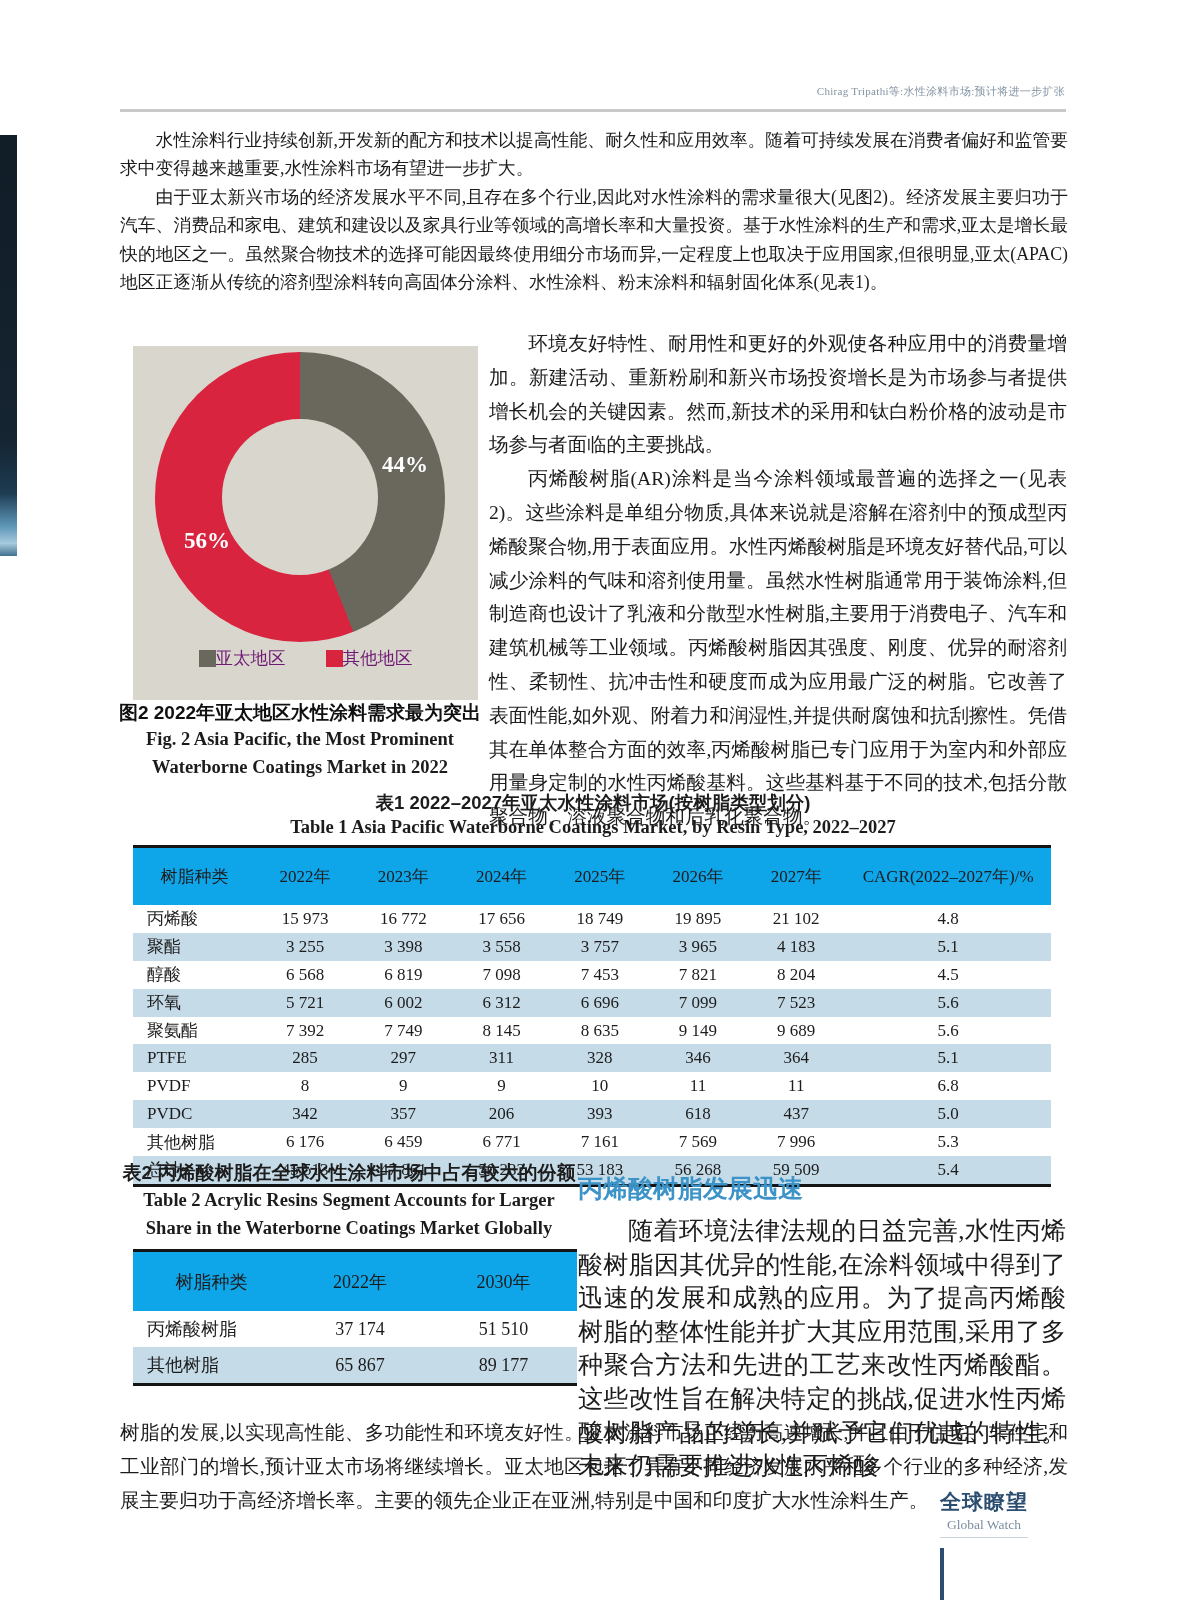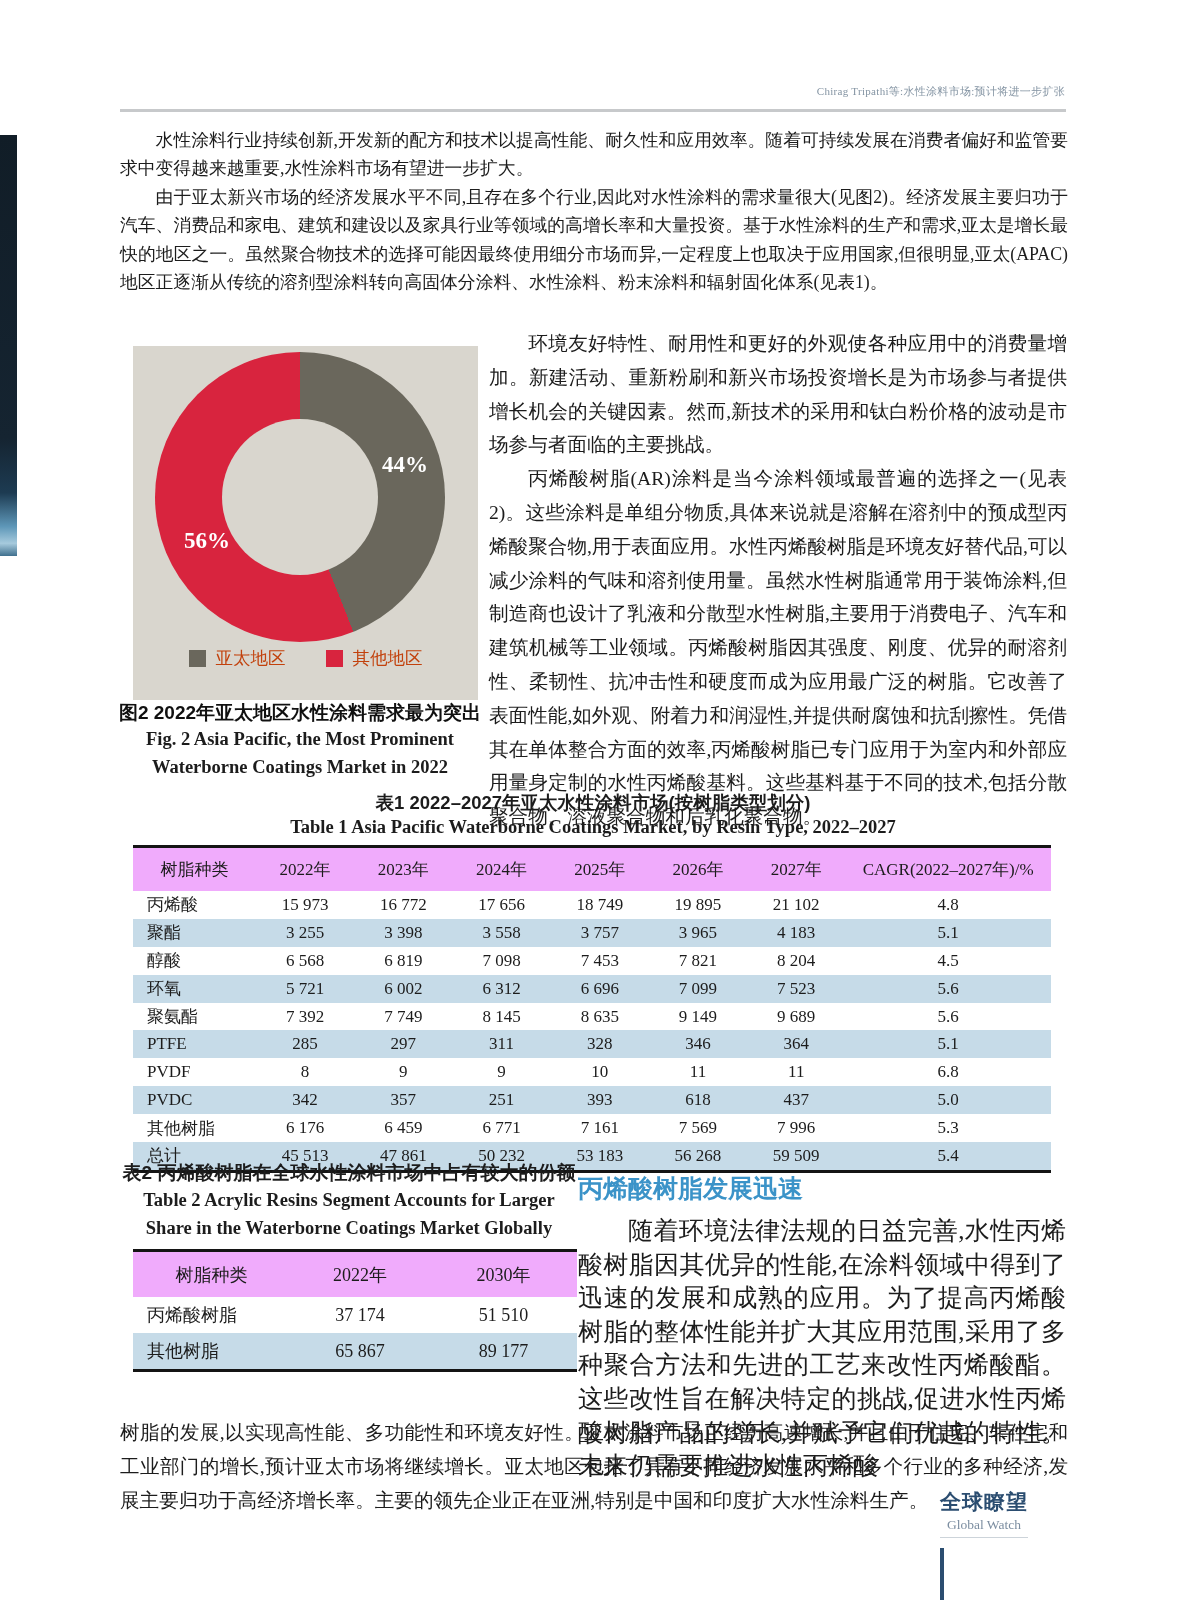--- a/index.html
+++ b/index.html
@@ -21,39 +21,39 @@
     text-align:justify;text-indent:2em;margin:0;}
   #p1{top:126px;} #p2{top:183px;}
 
   
   .fig-panel{position:absolute;left:133px;top:346px;width:345px;height:354px;background:#d9d6ce;}
   .donut{position:absolute;left:22px;top:6px;width:290px;height:290px;border-radius:50%;}
   .donut-hole{position:absolute;left:67px;top:67px;width:156px;height:156px;border-radius:50%;background:#d9d6ce;}
   .pct-label{position:absolute;width:72px;text-align:center;color:#ffffff;font-weight:bold;font-size:23px;}
   #pct-apac{left:214px;top:100px;} #pct-other{left:16px;top:176px;}
   .legend{position:absolute;left:0;right:0;top:300px;display:flex;justify-content:center;gap:40px;}
-  .legend-item{display:flex;align-items:center;gap:10px;font-size:17.5px;color:#c2410c;}
+  .legend-item{display:flex;align-items:center;font-size:17.5px;color:#701a75;}
   .swatch{width:17px;height:17px;display:inline-block;}
 
   .fig-cap-cn{position:absolute;left:118px;top:700px;width:364px;text-align:center;
     font-weight:bold;font-size:19px;color:#101010;}
   .fig-cap-en{position:absolute;left:118px;width:364px;text-align:center;font-weight:bold;font-size:18.5px;}
   #figen1{top:729px;} #figen2{top:757px;}
 
   
   .right-col{position:absolute;left:489px;top:327px;width:578px;font-size:19.6px;
     line-height:33.8px;text-align:justify;}
   .right-col p{margin:0;text-indent:2em;}
 
   
   .t1-cn{position:absolute;left:120px;top:790px;width:946px;text-align:center;font-weight:bold;font-size:18.5px;}
   .t1-en{position:absolute;left:120px;top:817px;width:946px;text-align:center;font-weight:bold;font-size:18.5px;}
 
   table.data{border-collapse:collapse;position:absolute;border-top:3px solid #141414;border-bottom:3px solid #141414;}
-  table.data th{background:#f0abfc;font-weight:normal;text-align:center;padding:4px;}
+  table.data th{background:#0ea5e9;font-weight:normal;text-align:center;padding:11px;}
   table.data td{text-align:center;padding:0;}
   table.data td:first-child{text-align:left;padding-left:14px;}
   table.data tbody tr:nth-child(even) td{background:#c6dbe8;}
 
   #table1{left:133px;top:845px;width:918px;font-size:17px;}
   #table1 th{height:35px;}
   #table1 td{height:27.9px;}
 
   .t2-cn{position:absolute;left:118px;top:1160px;width:462px;text-align:center;font-weight:bold;font-size:19px;}
   .t2-en{position:absolute;left:118px;width:462px;text-align:center;font-weight:bold;font-size:18.5px;}
@@ -209,21 +209,21 @@
           <td>9</td>
           <td>10</td>
           <td>11</td>
           <td>11</td>
           <td>6.8</td>
         </tr>
         <tr>
           <td>PVDC</td>
           <td>342</td>
           <td>357</td>
-          <td>251</td>
+          <td>206</td>
           <td>393</td>
           <td>618</td>
           <td>437</td>
           <td>5.0</td>
         </tr>
         <tr>
           <td>其他树脂</td>
           <td>6 176</td>
           <td>6 459</td>
           <td>6 771</td>

